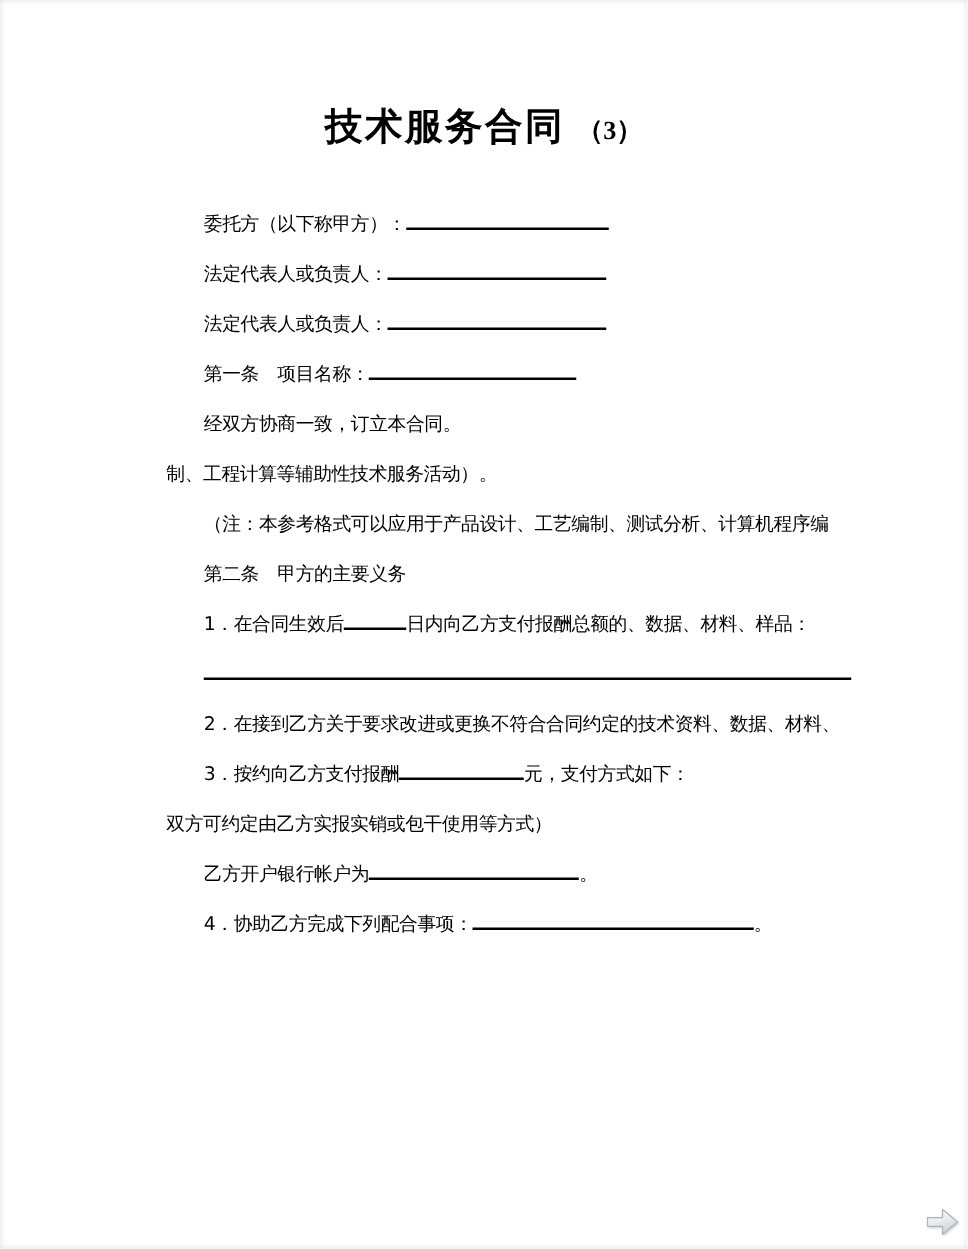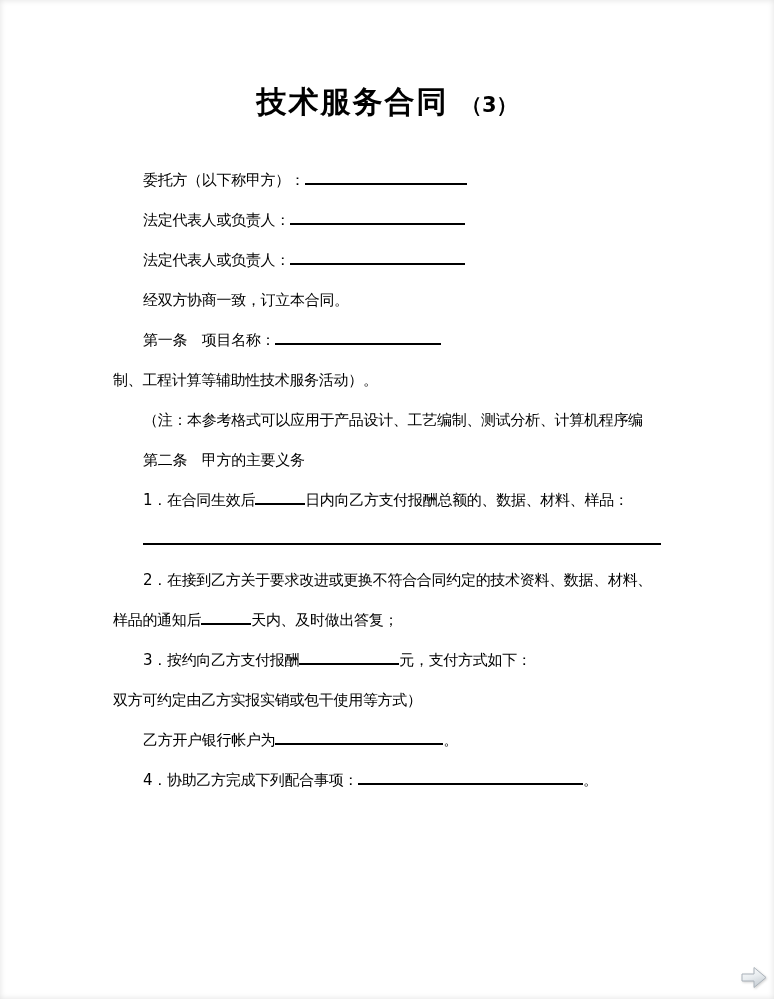--- a/index.html
+++ b/index.html
@@ -19,36 +19,38 @@
   }
   .doc-title {
     margin: 0;
     padding-top: 84px;
     text-align: center;
     font-size: 30px;
     line-height: 36px;
     font-weight: bold;
     color: #000000;
     letter-spacing: 2px;
+    font-family: Liberation Serif, serif;
   }
   .title-num {
     font-size: 21px;
     font-weight: 600;
     letter-spacing: 0;
   }
   .doc-body {
     margin: 37px 113px 0 113px;
     width: 548px;
     font-size: 15px;
     letter-spacing: -0.3px;
   }
   .line {
     height: 40px;
     line-height: 40px;
     white-space: nowrap;
+    margin-left: 20px;
   }
   .line.indent {
     padding-left: 30px;
   }
   .blank {
     display: inline-block;
     height: 14px;
     border-bottom: 2px solid #000000;
     vertical-align: baseline;
   }
@@ -66,29 +68,28 @@
 <body>
 
 <div class="page">
 
   <h1 class="doc-title"><span>技术服务合同</span> <span class="title-num">（3）</span></h1>
 
   <div class="doc-body">
       <div class="line indent"><span>委托方（以下称甲方）：</span><span class="blank" style="width: 162px;"></span></div>
       <div class="line indent"><span>法定代表人或负责人：</span><span class="blank" style="width: 175px;"></span></div>
       <div class="line indent"><span>法定代表人或负责人：</span><span class="blank" style="width: 175px;"></span></div>
+      <div class="line indent"><span>第一条　项目名称：</span><span class="blank" style="width: 166px;"></span></div>
       <div class="line indent"><span>经双方协商一致，订立本合同。</span></div>
-      <div class="line indent"><span>第一条　项目名称：</span><span class="blank" style="width: 166px;"></span></div>
       <div class="line"><span>制、工程计算等辅助性技术服务活动）。</span></div>
       <div class="line indent"><span>（注：本参考格式可以应用于产品设计、工艺编制、测试分析、计算机程序编</span></div>
       <div class="line indent"><span>第二条　甲方的主要义务</span></div>
       <div class="line indent"><span>1．在合同生效后</span><span class="blank" style="width: 50px;"></span><span>日内向乙方支付报酬总额的、数据、材料、样品：</span></div>
       <div class="line indent"><span class="blank" style="width: 518px;"></span></div>
       <div class="line indent"><span>2．在接到乙方关于要求改进或更换不符合合同约定的技术资料、数据、材料、</span></div>
-      <div class="line"><span>样品的通知后</span><span class="blank" style="width: 50px;"></span><span>天内、及时做出答复；</span></div>
       <div class="line indent"><span>3．按约向乙方支付报酬</span><span class="blank" style="width: 100px;"></span><span>元，支付方式如下：</span></div>
       <div class="line"><span>双方可约定由乙方实报实销或包干使用等方式）</span></div>
       <div class="line indent"><span>乙方开户银行帐户为</span><span class="blank" style="width: 168px;"></span><span>。</span></div>
       <div class="line indent"><span>4．协助乙方完成下列配合事项：</span><span class="blank" style="width: 225px;"></span><span>。</span></div>
     </div>
 
   <div class="next-arrow">
     <svg width="30" height="27" viewBox="0 0 30 27" xmlns="http://www.w3.org/2000/svg">
       <defs>
         <linearGradient id="arrowGrad" x1="0" y1="0" x2="0.4" y2="1">

